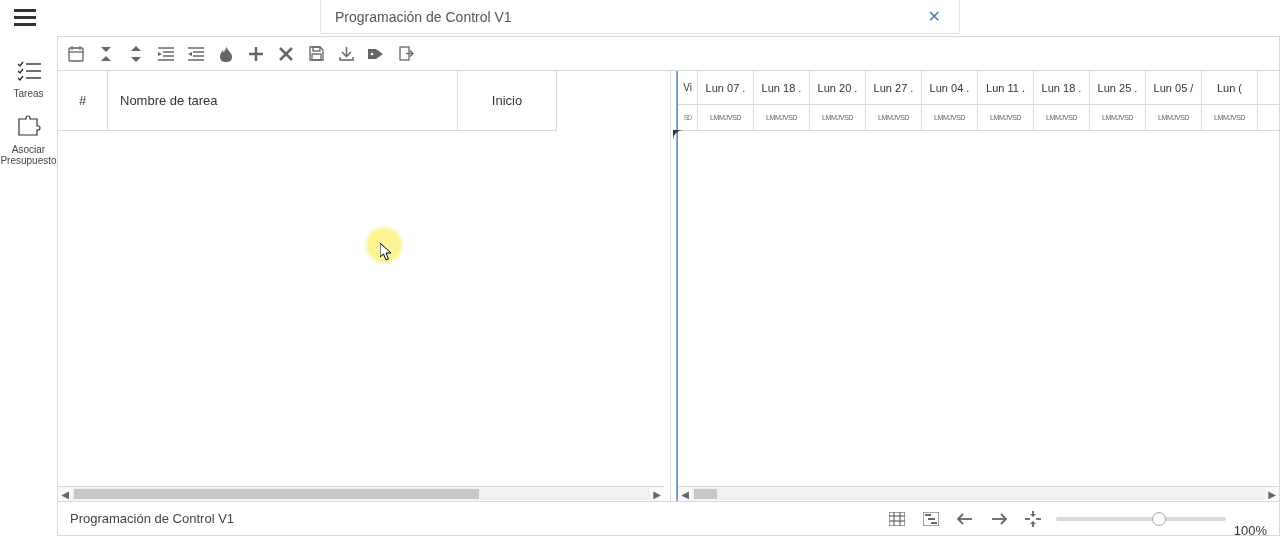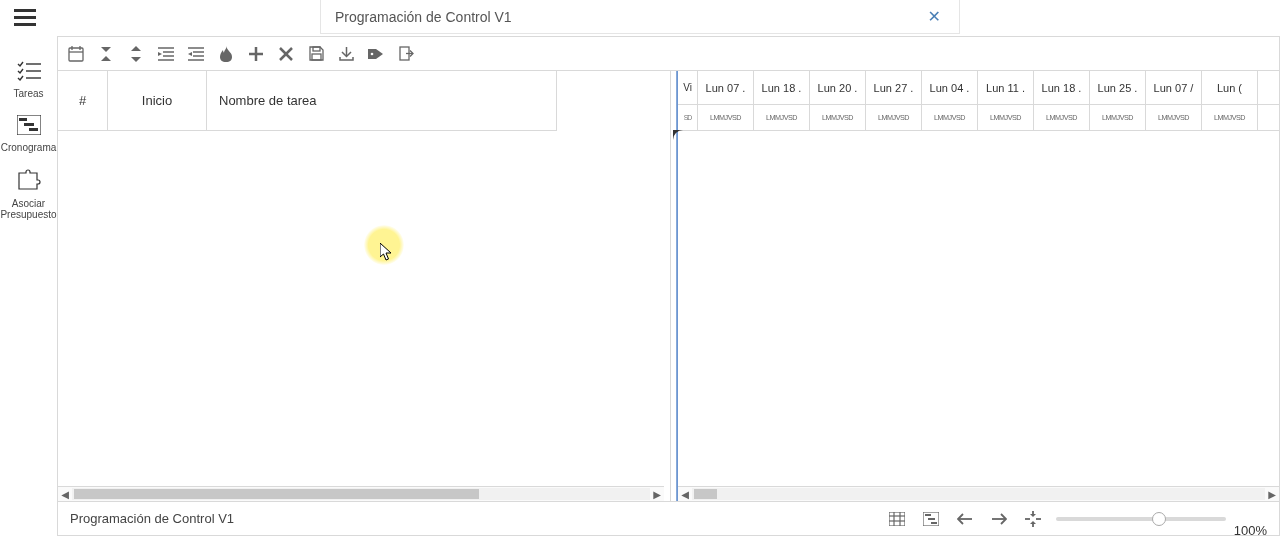--- a/index.html
+++ b/index.html
@@ -99,31 +99,20 @@
           <polyline points="1,10 3,12 6,8"></polyline>
           <line x1="9" y1="10" x2="24" y2="10"></line>
           <polyline points="1,17 3,19 6,15"></polyline>
           <line x1="9" y1="17" x2="24" y2="17"></line>
         </svg>
     </span>
     <span class="navitem-label">Tareas</span>
   </div>
   <div class="navitem">
     <span class="navitem-icon">
-      <svg width="24" height="20" viewBox="0 0 24 20" fill="none" stroke="#333" stroke-width="1.2">
-          <rect x="0" y="0" width="24" height="20"></rect>
-          <rect x="2" y="3" width="8" height="3" fill="#333" stroke="none"></rect>
-          <rect x="7" y="8" width="10" height="3" fill="#333" stroke="none"></rect>
-          <rect x="12" y="13" width="9" height="3" fill="#333" stroke="none"></rect>
-        </svg>
-    </span>
-    <span class="navitem-label">Cronograma</span>
-  </div>
-  <div class="navitem">
-    <span class="navitem-icon">
       <svg width="24" height="22" viewBox="0 0 24 22" fill="none" stroke="#333" stroke-width="1.2">
           <path d="M2 4h7v-1a2 2 0 014 0v1h7v7h1a2 2 0 010 4h-1v5H2z"></path>
         </svg>
     </span>
     <span class="navitem-label">Asociar Presupuesto</span>
   </div>
   <div class="leftnav-spacer"></div>
 </div>
 
 <div class="main">
@@ -211,22 +200,22 @@
           <polyline points="11,4.5 14,7.5 11,10.5"></polyline>
         </svg>
       </span>
   </div>
 
   <div class="content">
 
     <div class="gridpane">
       <div class="gridhead">
         <div class="ghcell c0">#</div>
+        <div class="ghcell c1">Nombre de tarea</div>
         <div class="ghcell c2">Inicio</div>
-        <div class="ghcell c1">Nombre de tarea</div>
       </div>
       <div class="gridbody">
         <div class="highlight"></div>
         <div class="cursor-arrow">
           <svg width="14" height="18" viewBox="0 0 14 18">
               <path d="M0 0l0 14 3.5-3 2.5 6 2.5-1-2.5-6 5 0z" fill="#fff" stroke="#000" stroke-width="1"></path>
             </svg>
         </div>
       </div>
       <div class="hscroll">
@@ -245,21 +234,21 @@
         <div class="gh-row1">
           <div class="ghw first">Vi</div>
           <div class="ghw">Lun 07 .</div>
           <div class="ghw">Lun 18 .</div>
           <div class="ghw">Lun 20 .</div>
           <div class="ghw">Lun 27 .</div>
           <div class="ghw">Lun 04 .</div>
           <div class="ghw">Lun 11 .</div>
           <div class="ghw">Lun 18 .</div>
           <div class="ghw">Lun 25 .</div>
-          <div class="ghw">Lun 07 /</div>
+          <div class="ghw">Lun 05 /</div>
           <div class="ghw">Lun (</div>
         </div>
         <div class="gh-row2">
           <div class="ghd-blank">SD</div>
           <div class="ghd-group">LMMJVSD</div>
           <div class="ghd-group">LMMJVSD</div>
           <div class="ghd-group">LMMJVSD</div>
           <div class="ghd-group">LMMJVSD</div>
           <div class="ghd-group">LMMJVSD</div>
           <div class="ghd-group">LMMJVSD</div>

